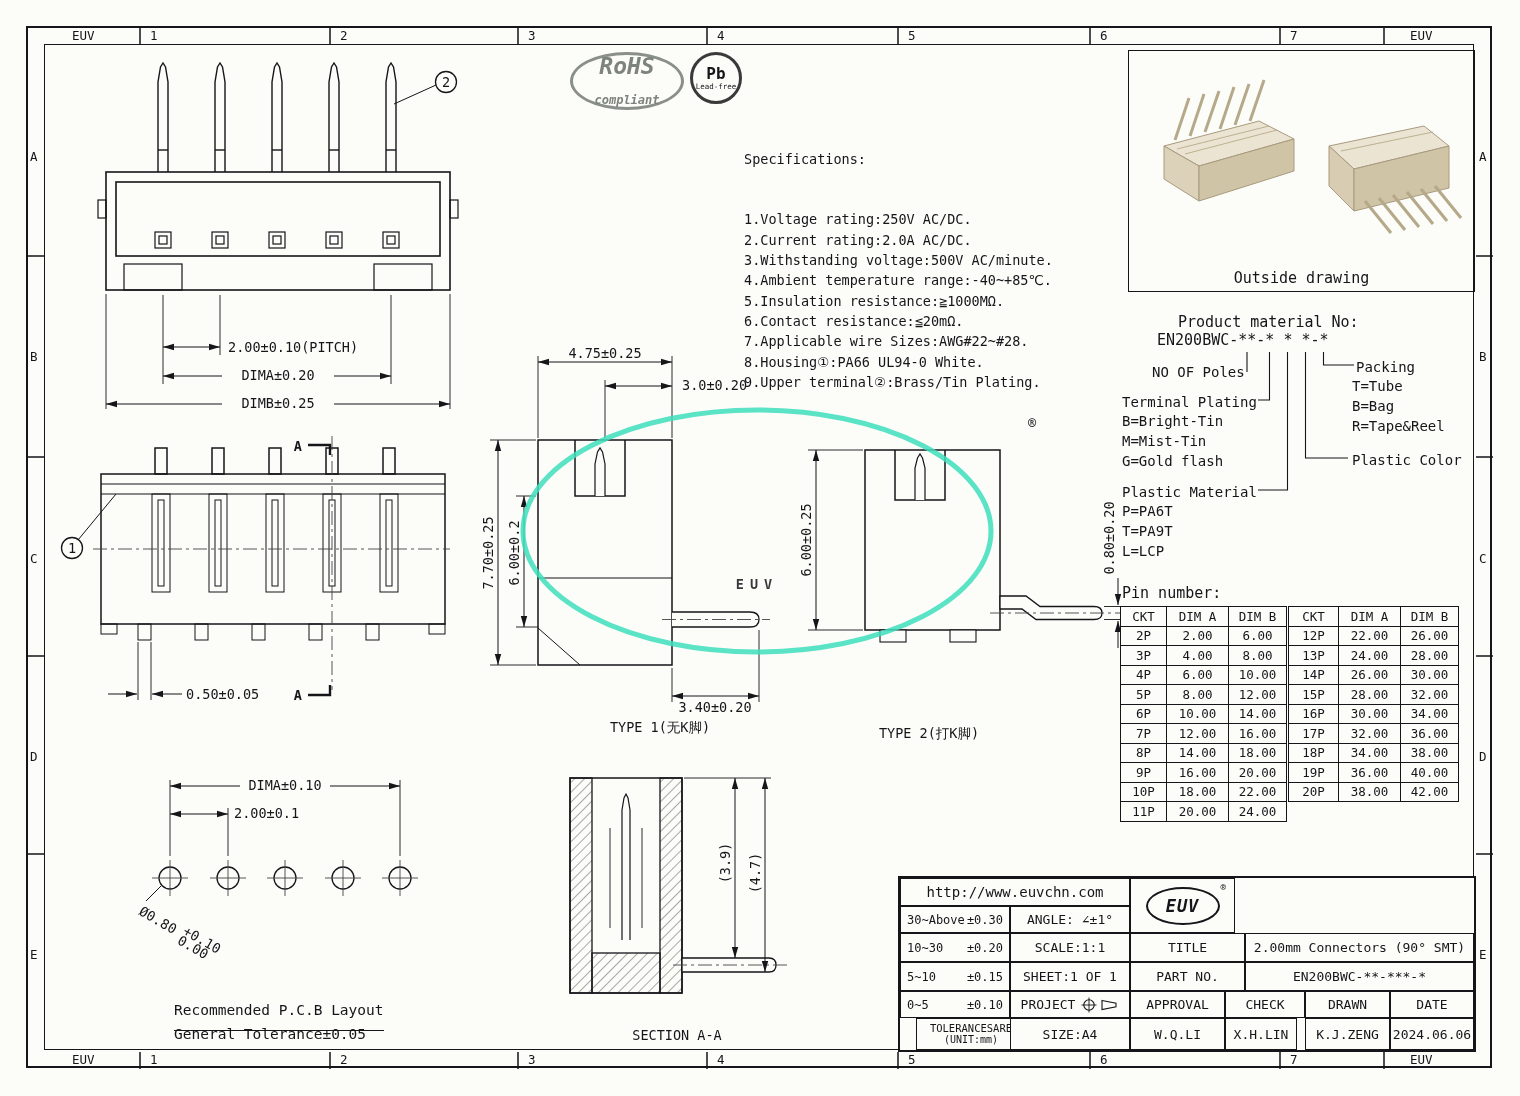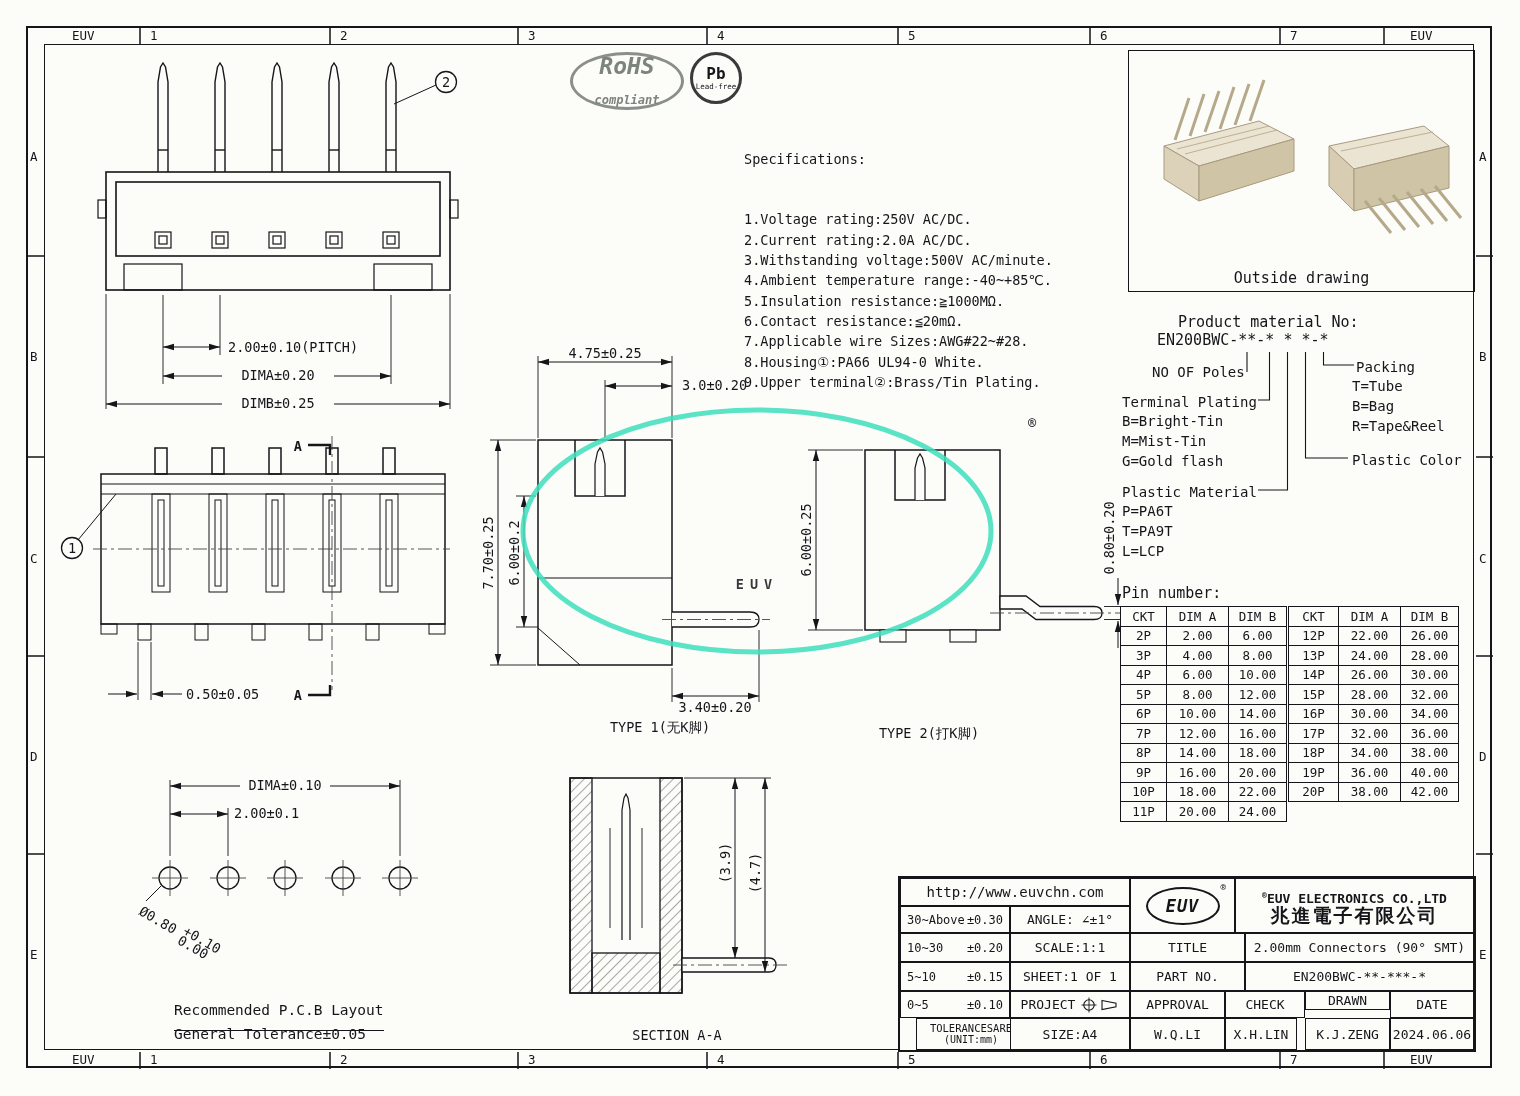--- a/index.html
+++ b/index.html
@@ -588,31 +588,27 @@
       <span style="font-size:10.5px">TOLERANCESARE</span>
       <span style="font-size:10px">(UNIT:mm)</span>
     </div>
     <div class="tb-cell" style="left:110px;top:140px;width:120px;height:32px">SIZE:A4</div>
     <div class="tb-cell" style="left:230px;top:0;width:105px;height:55px">
       <div style="position:relative;width:74px;height:38px;border:2.5px solid #15151a;border-radius:50%;display:flex;align-items:center;justify-content:center;font-weight:bold;font-style:italic;font-size:17px;letter-spacing:1px">
         <span>EUV</span>
       </div>
       <span style="position:absolute;top:3px;right:8px;font-size:9px">®</span>
     </div>
-    <div class="tb-cell" style="left:335px;top:0;width:239px;height:55px;flex-direction:column;line-height:17px">
-      <div style="font-size:13px;font-weight:bold"><sup style="font-size:8px">®</sup><span>EUV ELECTRONICS CO.,LTD</span></div>
-      <div style="font-size:19px;font-weight:bold;letter-spacing:2px;font-family:'DejaVu Sans','Liberation Sans',sans-serif">兆進電子有限公司</div>
-    </div>
     <div class="tb-cell" style="left:230px;top:55px;width:115px;height:29px">TITLE</div>
     <div class="tb-cell" style="left:345px;top:55px;width:229px;height:29px">2.00mm Connectors (90° SMT)</div>
     <div class="tb-cell" style="left:230px;top:84px;width:115px;height:29px">PART NO.</div>
     <div class="tb-cell" style="left:345px;top:84px;width:229px;height:29px">EN200BWC-**-***-*</div>
     <div class="tb-cell" style="left:230px;top:113px;width:95px;height:27px">APPROVAL</div>
     <div class="tb-cell" style="left:325px;top:113px;width:80px;height:27px">CHECK</div>
-    <div class="tb-cell" style="left:405px;top:113px;width:85px;height:19px">DRAWN</div>
+    <div class="tb-cell" style="left:405px;top:113px;width:85px;height:27px">DRAWN</div>
     <div class="tb-cell" style="left:490px;top:113px;width:84px;height:27px">DATE</div>
     <div class="tb-cell" style="left:230px;top:140px;width:95px;height:32px">W.Q.LI</div>
     <div class="tb-cell" style="left:325px;top:140px;width:72px;height:32px">X.H.LIN</div>
     <div class="tb-cell" style="left:405px;top:140px;width:85px;height:32px">K.J.ZENG</div>
     <div class="tb-cell" style="left:490px;top:140px;width:84px;height:32px">2024.06.06</div>
   </div>
 
   <svg class="abs" style="left:0;top:0;z-index:40;pointer-events:none;opacity:.85" width="1520" height="1096">
     <ellipse cx="757" cy="531" rx="234" ry="121" fill="none" stroke-width="5" stroke="#3fdfbd"></ellipse>
     <text x="757" y="589" text-anchor="middle" font-size="168" font-weight="bold" letter-spacing="6" font-family="'DejaVu Sans','Liberation Sans',sans-serif" fill="#3fdfbd">EUV</text>

